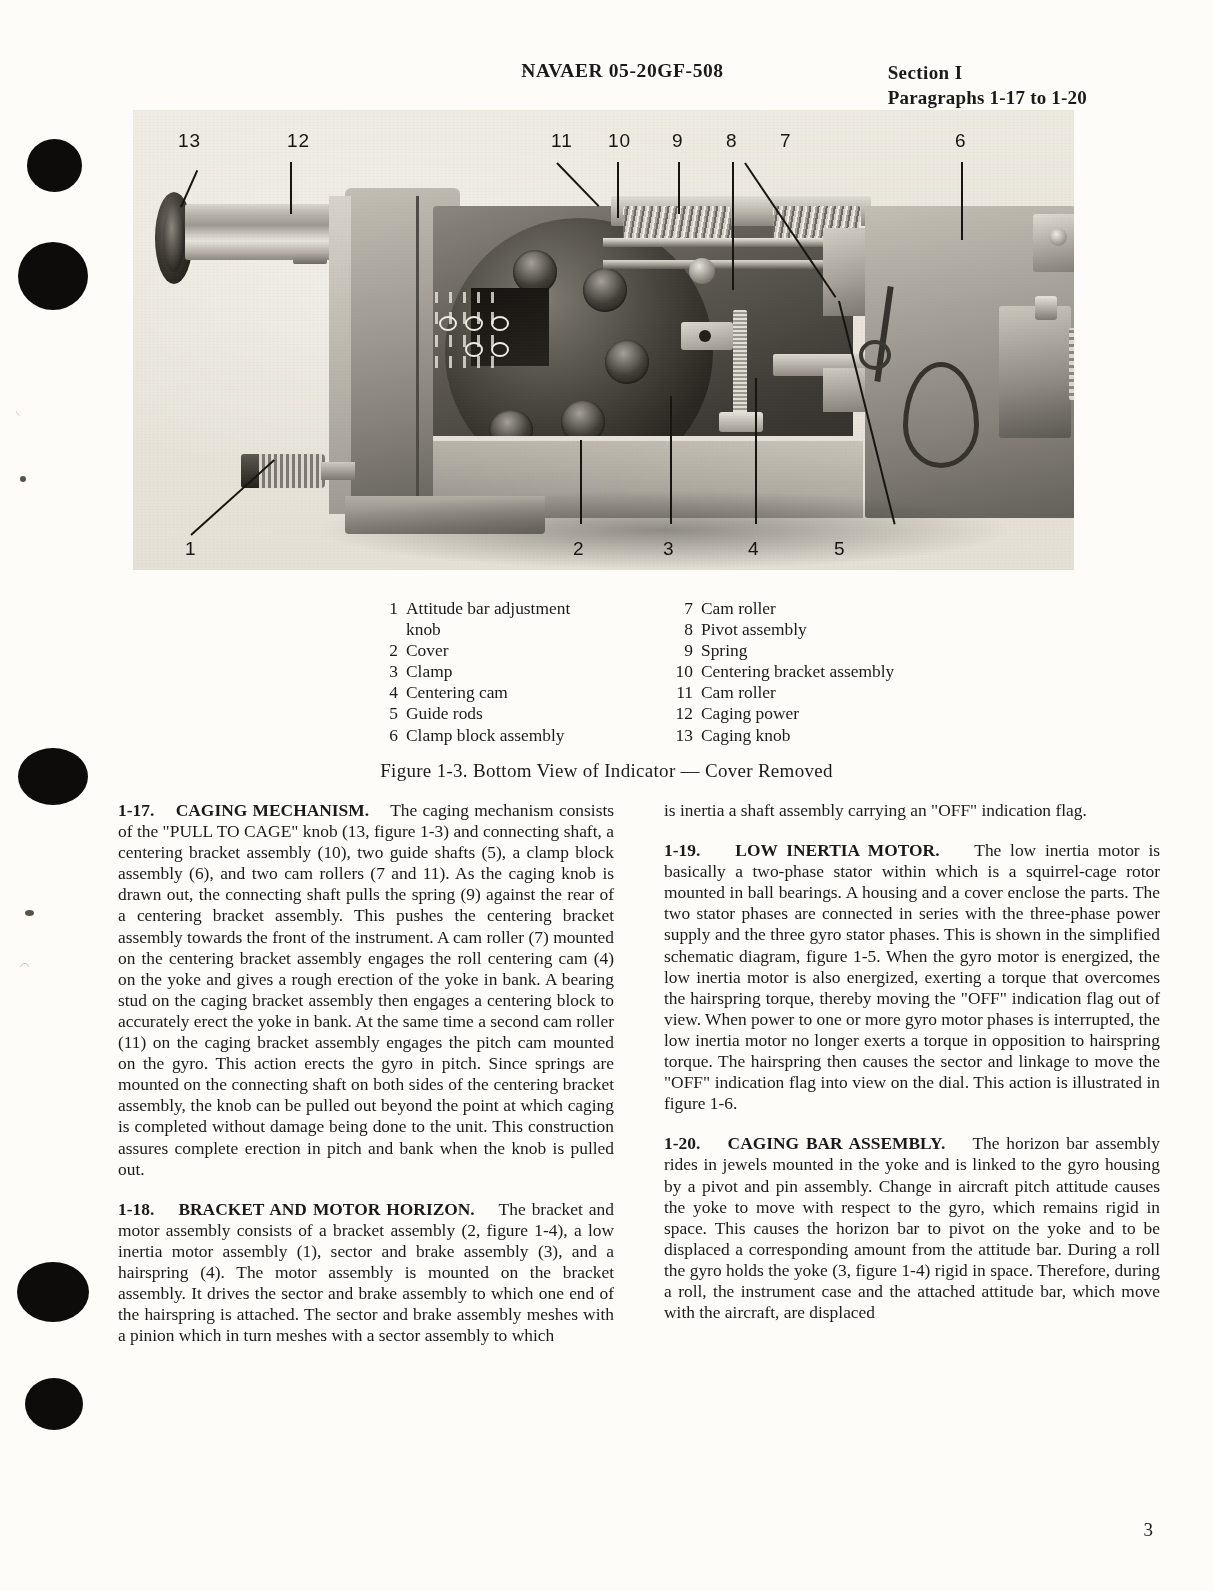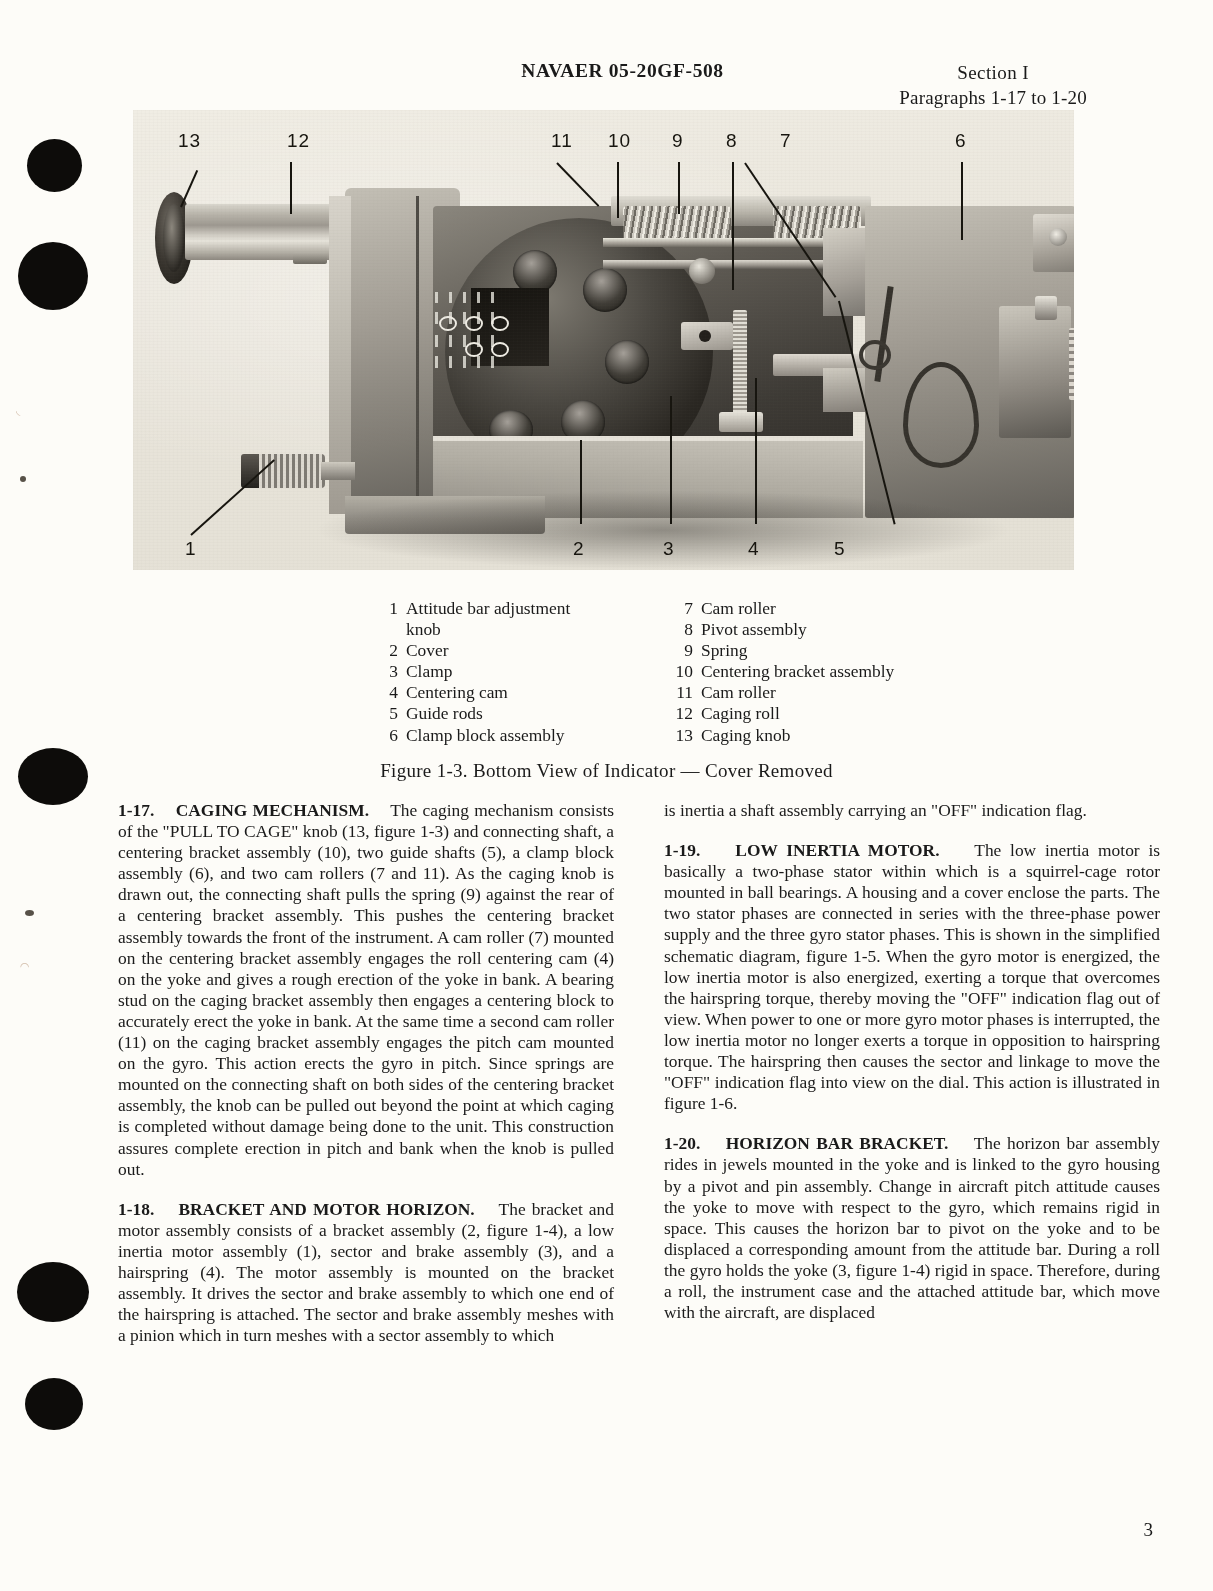--- a/index.html
+++ b/index.html
@@ -59,23 +59,24 @@
     width: 1213px;
     text-align: center;
     font-size: 19.5px;
     font-weight: bold;
     letter-spacing: .6px;
   }
   .head-right {
     position: absolute;
     right: 58px;
     top: 0;
-    text-align: center;
+    text-align: left;
     font-size: 19px;
     line-height: 25px;
+    font-weight: bold;
   }
   .head-right .sec { letter-spacing: .4px; }
   .head-right .para { letter-spacing: .2px; }
   .head-dot {
     position: absolute;
     left: 507px;
     top: 10px;
     width: 3px;
     height: 3px;
     background: #6c6256;
@@ -457,21 +458,21 @@
       <div class="row">
         <span class="num">10</span>
         <span class="lbl">Centering bracket assembly</span>
       </div>
       <div class="row">
         <span class="num">11</span>
         <span class="lbl">Cam roller</span>
       </div>
       <div class="row">
         <span class="num">12</span>
-        <span class="lbl">Caging roll</span>
+        <span class="lbl">Caging power</span>
       </div>
       <div class="row">
         <span class="num">13</span>
         <span class="lbl">Caging knob</span>
       </div>
     </div>
   </div>
 
   <div id="caption">Figure 1-3.  Bottom View of Indicator — Cover Removed</div>
 
@@ -501,21 +502,21 @@
       <p>
         <span class="sec-num">1-19.</span>
         <span>&nbsp;&nbsp;</span>
         <span class="sec-title">LOW INERTIA MOTOR.</span>
         <span>&nbsp;&nbsp;</span>
         <span class="run">The low inertia motor is basically a two-phase stator within which is a squirrel-cage rotor mounted in ball bearings.  A housing and a cover enclose the parts. The two stator phases are connected in series with the three-phase power supply and the three gyro stator phases.  This is shown in the simplified schematic diagram, figure 1-5.  When the gyro motor is energized, the low inertia motor is also energized, exerting a torque that overcomes the hairspring torque, thereby moving the "OFF" indication flag out of view.  When power to one or more gyro motor phases is interrupted, the low inertia motor no longer exerts a torque in opposition to hairspring torque.  The hairspring then causes the sector and linkage to move the "OFF" indication flag into view on the dial.  This action is illustrated in figure 1-6.</span>
       </p>
       <p>
         <span class="sec-num">1-20.</span>
         <span>&nbsp;&nbsp;</span>
-        <span class="sec-title">HORIZON BAR BRACKET.</span>
+        <span class="sec-title">CAGING BAR ASSEMBLY.</span>
         <span>&nbsp;&nbsp;</span>
         <span class="run">The horizon bar assembly rides in jewels mounted in the yoke and is linked to the gyro housing by a pivot and pin assembly.  Change in aircraft pitch attitude causes the yoke to move with respect to the gyro, which remains rigid in space.  This causes the horizon bar to pivot on the yoke and to be displaced a corresponding amount from the attitude bar.  During a roll the gyro holds the yoke (3, figure 1-4) rigid in space.  Therefore, during a roll, the instrument case and the attached attitude bar, which move with the aircraft, are displaced</span>
       </p>
     </div>
 
   </div>
 
   <div id="pageno">3</div>
 
 </div>

